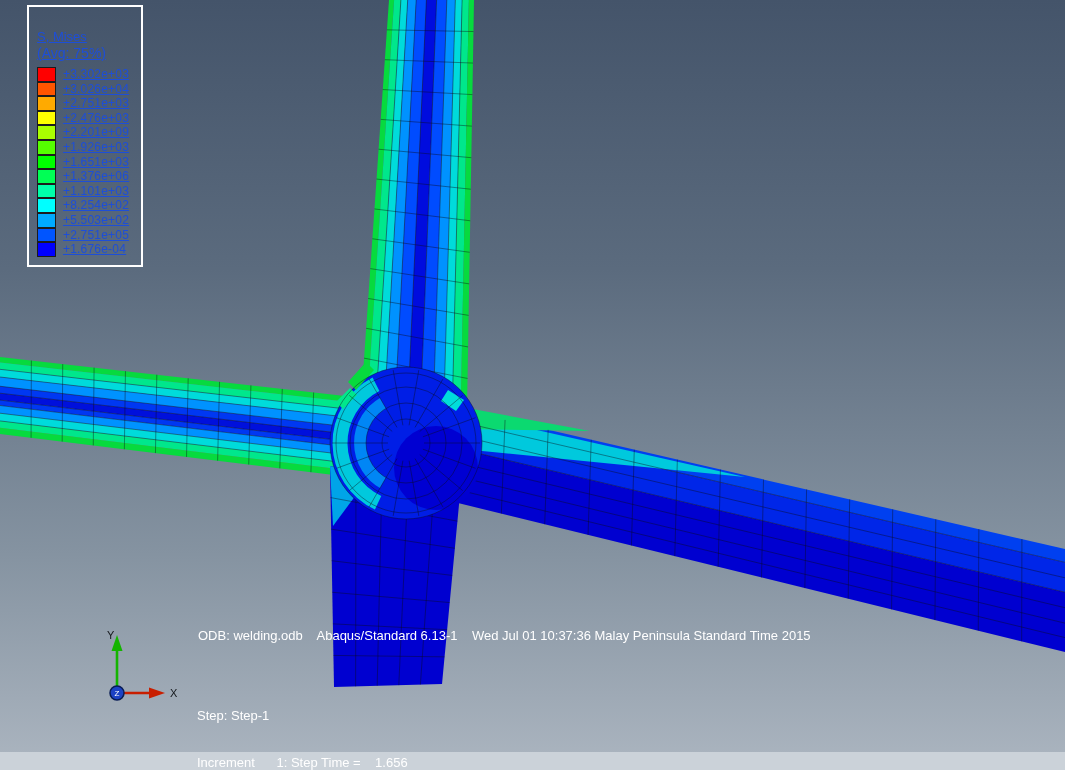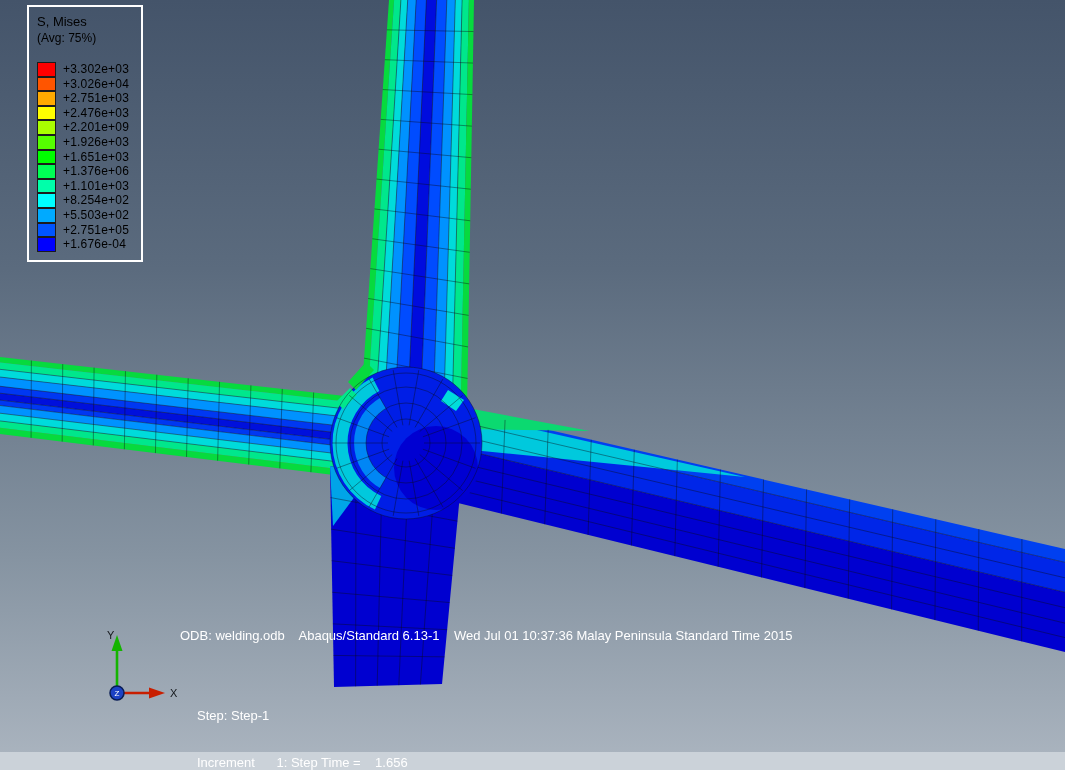--- a/index.html
+++ b/index.html
@@ -9,32 +9,33 @@
     font-family:"Liberation Sans",sans-serif;
     background:linear-gradient(180deg,#44546a 0%,#5b6b7e 35%,#8593a1 72%,#a9b3be 98%);
   }
   #scene{position:absolute;left:0;top:0;width:1065px;height:770px}
   .bottom-strip{position:absolute;left:0;top:752px;width:1065px;height:18px;background:#cbd2d9}
 
   
   .legend{
     position:absolute;left:27px;top:5px;
     border:2px solid #ffffff;
-    padding:6px 12px 8px 8px;
-    color:#000000;
+    padding:21px 12px 8px 8px;
+    color:#1d4ed8;
+    text-decoration:underline;
   }
   .legend-title{font-size:13px;line-height:17px;white-space:pre}
-  .legend-sub{font-size:12px;line-height:17px;margin-bottom:15px;white-space:pre}
+  .legend-sub{font-size:14px;line-height:17px;margin-bottom:5px;white-space:pre}
   .legend-row{display:flex;align-items:flex-start;height:14.6px}
   .swatch{width:19px;height:14.6px;border:1px solid #1c1c1c;flex:none}
   .legend-label{font-size:12px;line-height:14.6px;padding-left:7px;letter-spacing:.2px;white-space:pre}
 
   
   .annot{position:absolute;color:#fff;font-size:13px;white-space:pre}
-  #odb-line{left:180px;top:628px}
+  #odb-line{left:198px;top:628px}
   #state-block{left:197px;top:677px;line-height:15.5px}
 
   
   .triad{position:absolute;left:93px;top:625px}
   .triad text.axis-label{font-size:11px;fill:#15181c}
   .triad text.z-label{font-size:8px;fill:#fff;text-anchor:middle}
 </style>
 </head>
 <body>
 

